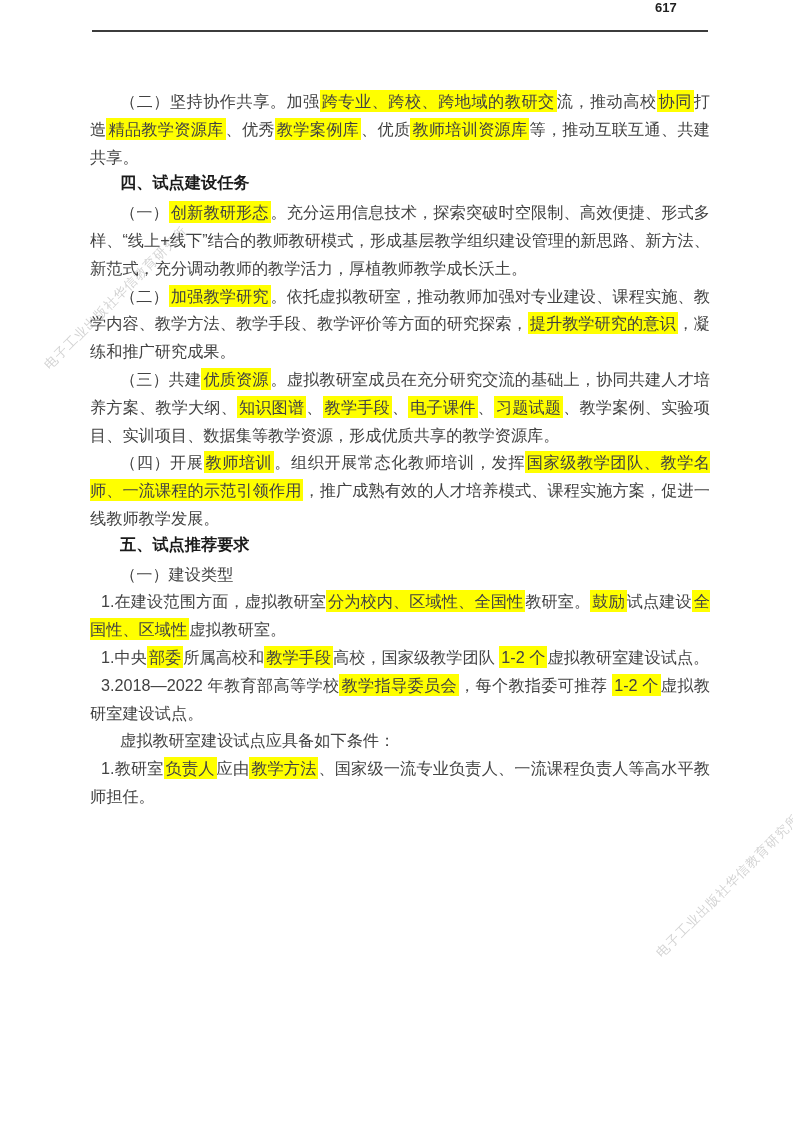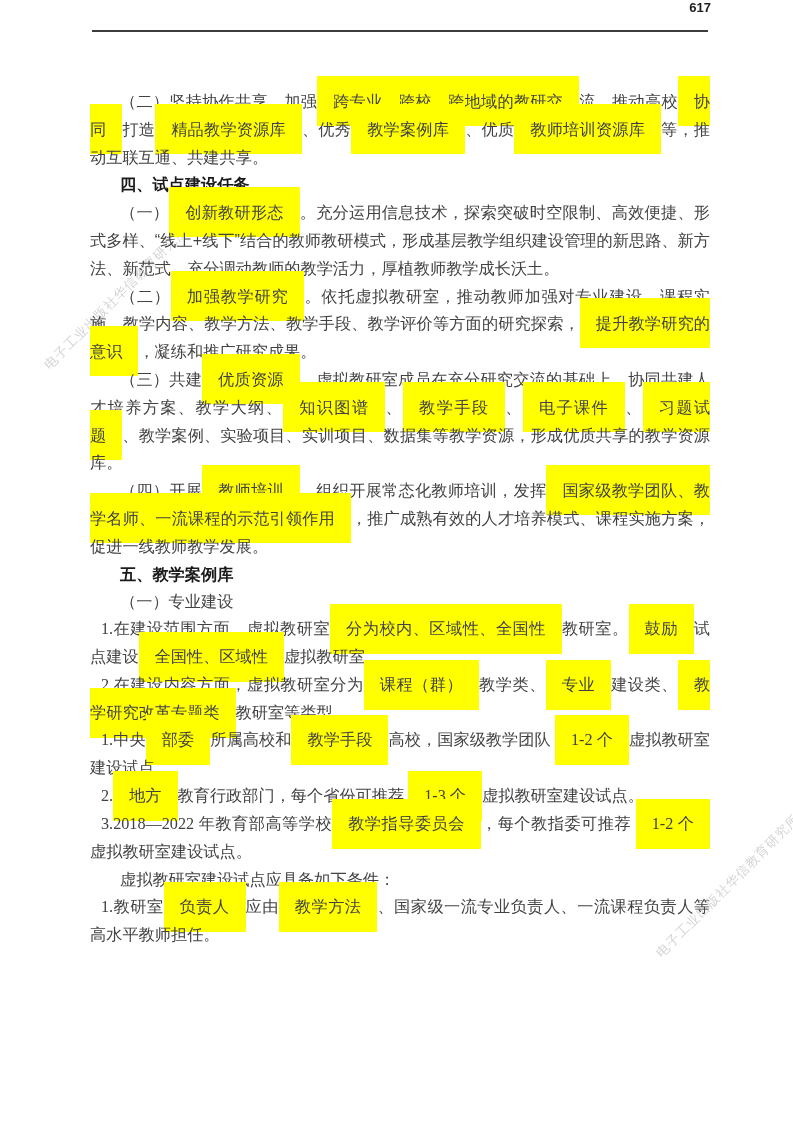--- a/index.html
+++ b/index.html
@@ -12,21 +12,21 @@
     width: 793px;
     height: 1122px;
     background: #ffffff;
     overflow: hidden;
   }
   .page-number {
     position: absolute;
     top: 0px;
     left: 655px;
     width: 56px;
-    text-align: right;
+    text-align: left;
     font-size: 13px;
     font-weight: 600;
     color: var(--page_number_text, #1f1f1f);
   }
   .header-rule {
     position: absolute;
     left: 92px;
     top: 30px;
     width: 616px;
     height: 2px;
@@ -56,47 +56,46 @@
     margin: 0;
     padding: 0;
     font-size: 16.2px;
     line-height: 27.8px;
     color: var(--body_text, #424242);
     text-align: justify;
   }
   .doc-body p.heading {
     font-weight: 700;
     color: var(--heading_text, #1a1a1a);
+    font-family: Liberation Mono, monospace;
   }
   .indent-wide { text-indent: 30px; }
-  .indent-narrow { text-indent: 11px; font-family: Liberation Serif, serif; }
+  .indent-narrow { text-indent: 11px; }
   mark {
     background: var(--highlight, #ffff00);
     color: inherit;
-    padding: 16px;
+    padding: 2px;
   }
 </style>
 </head>
 <body style="--highlight: #ffff00; --body_text: #424242; --heading_text: #1a1a1a; --rule: #3c3c3c; --watermark: #bcbcbc; --page_number_text: #1f1f1f;">
 
 <div class="page">
   <div class="watermark wm1">电子工业出版社华信教育研究所</div>
   <div class="watermark wm2">电子工业出版社华信教育研究所</div>
   <div class="page-number">617</div>
   <div class="header-rule"></div>
   <div class="doc-body">
       <p class="body indent-wide"><span>（二）坚持协作共享。加强</span><mark>跨专业、跨校、跨地域的教研交</mark><span>流，推动高校</span><mark>协同</mark><span>打造</span><mark>精品教学资源库</mark><span>、优秀</span><mark>教学案例库</mark><span>、优质</span><mark>教师培训资源库</mark><span>等，推动互联互通、共建共享。</span></p>
       <p class="heading indent-wide"><span>四、试点建设任务</span></p>
       <p class="body indent-wide"><span>（一）</span><mark>创新教研形态</mark><span>。充分运用信息技术，探索突破时空限制、高效便捷、形式多样、“线上+线下”结合的教师教研模式，形成基层教学组织建设管理的新思路、新方法、新范式，充分调动教师的教学活力，厚植教师教学成长沃土。</span></p>
       <p class="body indent-wide"><span>（二）</span><mark>加强教学研究</mark><span>。依托虚拟教研室，推动教师加强对专业建设、课程实施、教学内容、教学方法、教学手段、教学评价等方面的研究探索，</span><mark>提升教学研究的意识</mark><span>，凝练和推广研究成果。</span></p>
       <p class="body indent-wide"><span>（三）共建</span><mark>优质资源</mark><span>。虚拟教研室成员在充分研究交流的基础上，协同共建人才培养方案、教学大纲、</span><mark>知识图谱</mark><span>、</span><mark>教学手段</mark><span>、</span><mark>电子课件</mark><span>、</span><mark>习题试题</mark><span>、教学案例、实验项目、实训项目、数据集等教学资源，形成优质共享的教学资源库。</span></p>
       <p class="body indent-wide"><span>（四）开展</span><mark>教师培训</mark><span>。组织开展常态化教师培训，发挥</span><mark>国家级教学团队、教学名师、一流课程的示范引领作用</mark><span>，推广成熟有效的人才培养模式、课程实施方案，促进一线教师教学发展。</span></p>
-      <p class="heading indent-wide"><span>五、教学案例库</span></p>
-      <p class="body indent-wide"><span>（一）专业建设</span></p>
+      <p class="heading indent-wide"><span>五、试点推荐要求</span></p>
+      <p class="body indent-wide"><span>（一）建设类型</span></p>
       <p class="body indent-narrow"><span>1.在建设范围方面，虚拟教研室</span><mark>分为校内、区域性、全国性</mark><span>教研室。</span><mark>鼓励</mark><span>试点建设</span><mark>全国性、区域性</mark><span>虚拟教研室。</span></p>
-      <p class="body indent-narrow"><span>2.在建设内容方面，虚拟教研室分为</span><mark>课程（群）</mark><span>教学类、</span><mark>专业</mark><span>建设类、</span><mark>教学研究改革专题类</mark><span>教研室等类型。</span></p>
       <p class="body indent-narrow"><span>1.中央</span><mark>部委</mark><span>所属高校和</span><mark>教学手段</mark><span>高校，国家级教学团队 </span><mark>1-2 个</mark><span>虚拟教研室建设试点。</span></p>
-      <p class="body indent-narrow"><span>2.</span><mark>地方</mark><span>教育行政部门，每个省份可推荐 </span><mark>1-3 个</mark><span>虚拟教研室建设试点。</span></p>
       <p class="body indent-narrow"><span>3.2018—2022 年教育部高等学校</span><mark>教学指导委员会</mark><span>，每个教指委可推荐 </span><mark>1-2 个</mark><span>虚拟教研室建设试点。</span></p>
       <p class="body indent-wide"><span>虚拟教研室建设试点应具备如下条件：</span></p>
       <p class="body indent-narrow"><span>1.教研室</span><mark>负责人</mark><span>应由</span><mark>教学方法</mark><span>、国家级一流专业负责人、一流课程负责人等高水平教师担任。</span></p>
     </div>
 </div>
 
 </body></html>

